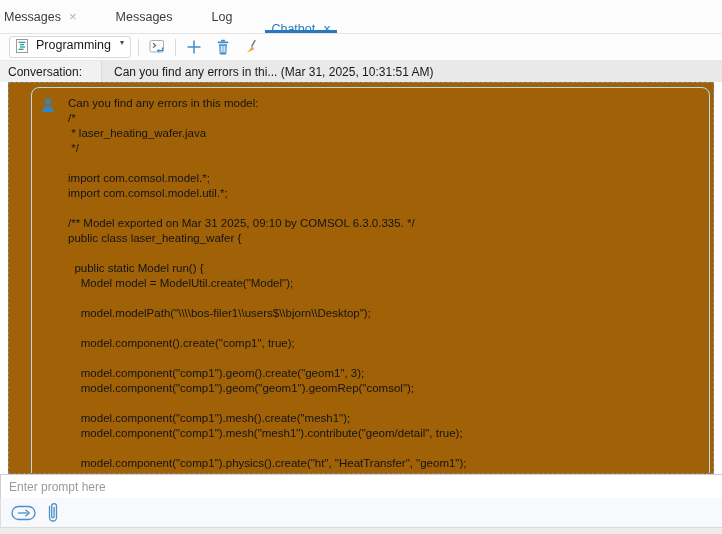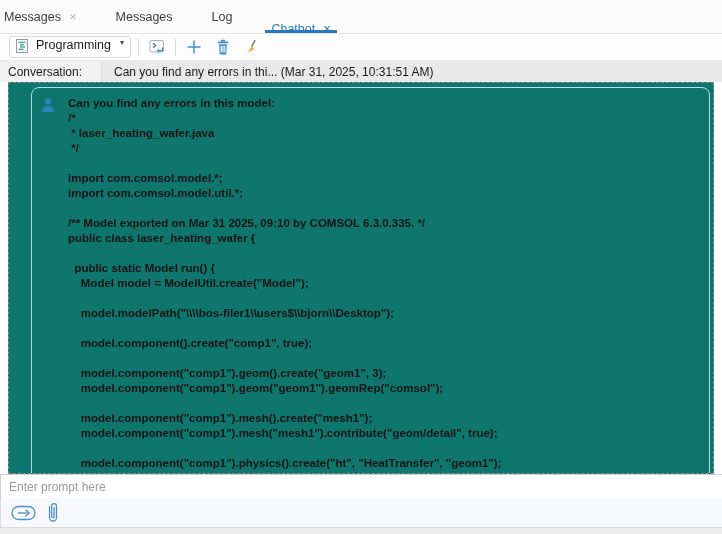--- a/index.html
+++ b/index.html
@@ -79,23 +79,22 @@
     font-size: 12px; color: #1a1a1a;
     padding-left: 12px;
     margin-left: 6px;
   }
 
   
   .chatwrap { flex: 0 0 392px; height: 392px; background: #ffffff; padding: 0 8px; }
   .chatpanel {
     position: relative; width: 100%; height: 100%;
     border: 1px dashed #8a8a8a;
-    background: #0f766e;
+    background: #a16207;
     overflow: hidden;
-    font-weight: bold;
   }
   .bubble {
     position: absolute; top: 4px; left: 22px; right: 3px; bottom: -12px;
     border: 1px solid #aedcf7;
     border-radius: 8px 8px 0 0;
     padding: 8px 10px 8px 36px;
   }
   .avatar { position: absolute; left: 8px; top: 9px; width: 16px; height: 16px; }
   .msgtext {
     white-space: pre-wrap;

